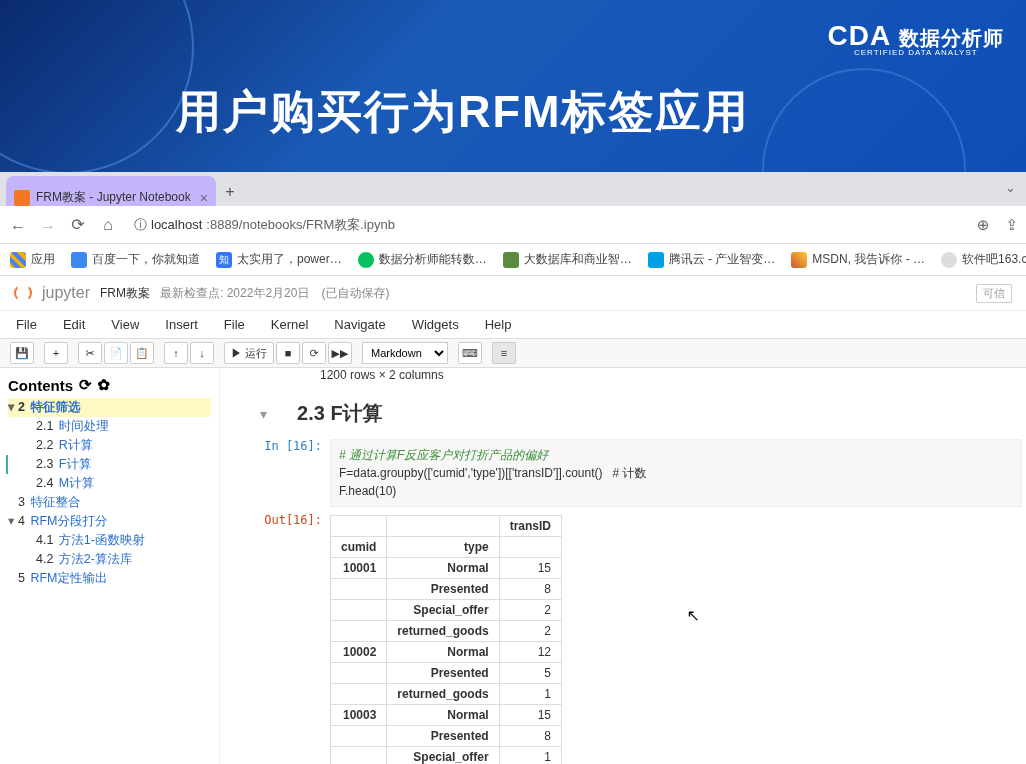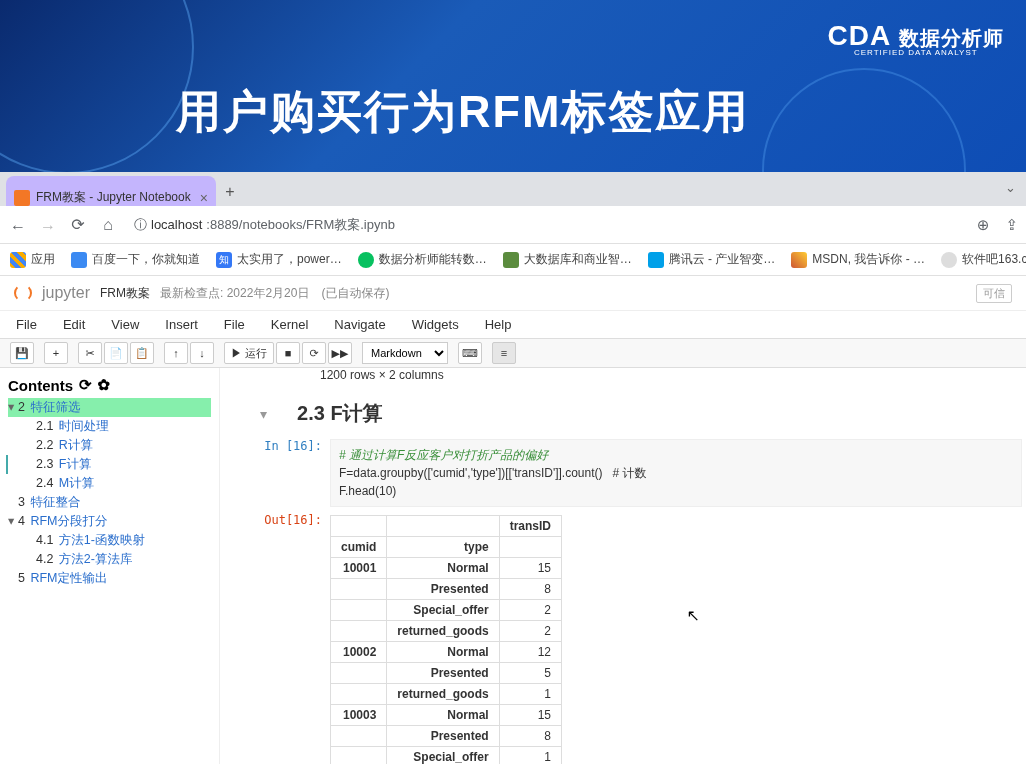--- a/index.html
+++ b/index.html
@@ -37,21 +37,21 @@
     .tb-btn { border:1px solid #ccc; background:#fff; height:22px; min-width:24px; display:flex; align-items:center; justify-content:center; font-size:11px; color:#333; cursor:pointer; border-radius:2px; }
     .tb-sep { width:6px; }
     .tb-select { border:1px solid #ccc; height:22px; font-size:11px; padding:0 4px; min-width:86px; background:#fff; }
     .main { display:flex; height:calc(764px - 172px - 34px - 38px - 32px - 34px - 28px - 30px); }
     .toc { width:220px; padding:8px 8px; font-size:13px; overflow:hidden; border-right:1px solid #eee; }
     .toc-title { font-weight:bold; font-size:15px; display:flex; align-items:center; gap:6px; }
     .toc ul { list-style:none; margin-top:4px; }
     .toc li { padding:1px 0; color:#2a6ecc; cursor:pointer; font-size:12.5px; }
     .toc .num { color:#333; margin-right:2px; }
     .toc .lvl2 { padding-left:18px; }
-    .toc .selected { background:#86efac; }
+    .toc .selected { background:#fef9c3;font-weight:bold; }
     .toc .collapse { display:inline-block; width:10px; color:#666; }
     .notebook { flex:1; padding:0 4px 0 40px; overflow:hidden; font-size:13px; color:#333; }
     .rows-info { color:#333; font-size:12px; margin-left:60px; }
     .section-head { margin-top:18px; margin-bottom:12px; display:flex; align-items:center; }
     .section-arrow { color:#999; margin-right:30px; font-size:14px; }
     .section-title { font-weight:bold; font-size:20px; }
     .code-cell { display:flex; margin-top:6px; }
     .prompt { width:70px; text-align:right; padding-right:8px; color:#307fc1; font-family:monospace; font-size:12px; }
     .prompt.out { color:#d84315; }
     .code-area { flex:1; background:#f7f7f7; border:1px solid #eee; padding:6px 8px; font-family:monospace; font-size:12px; line-height:1.5; white-space:pre; }

